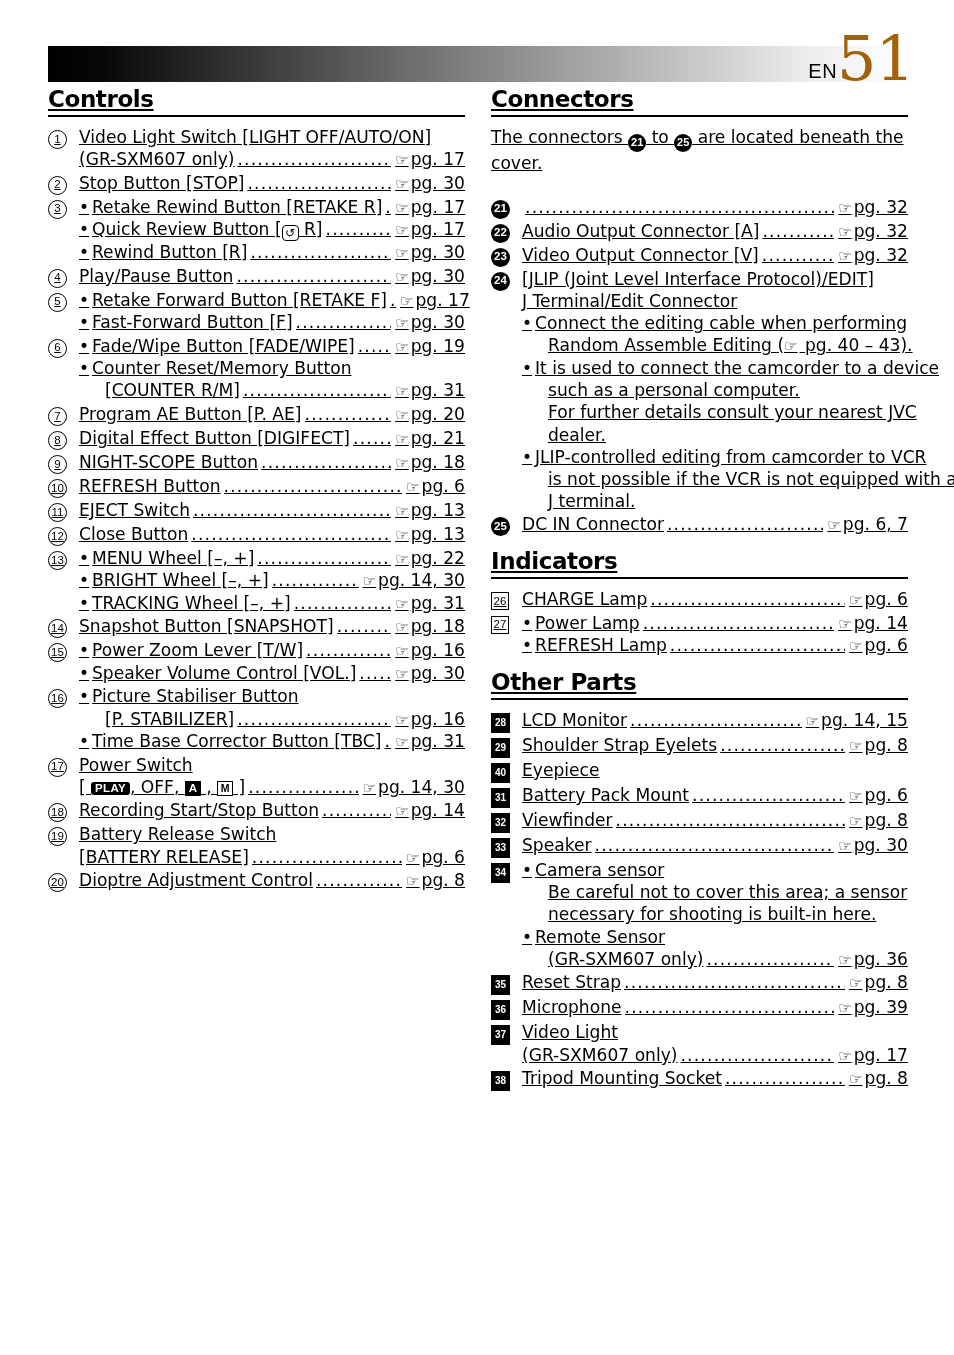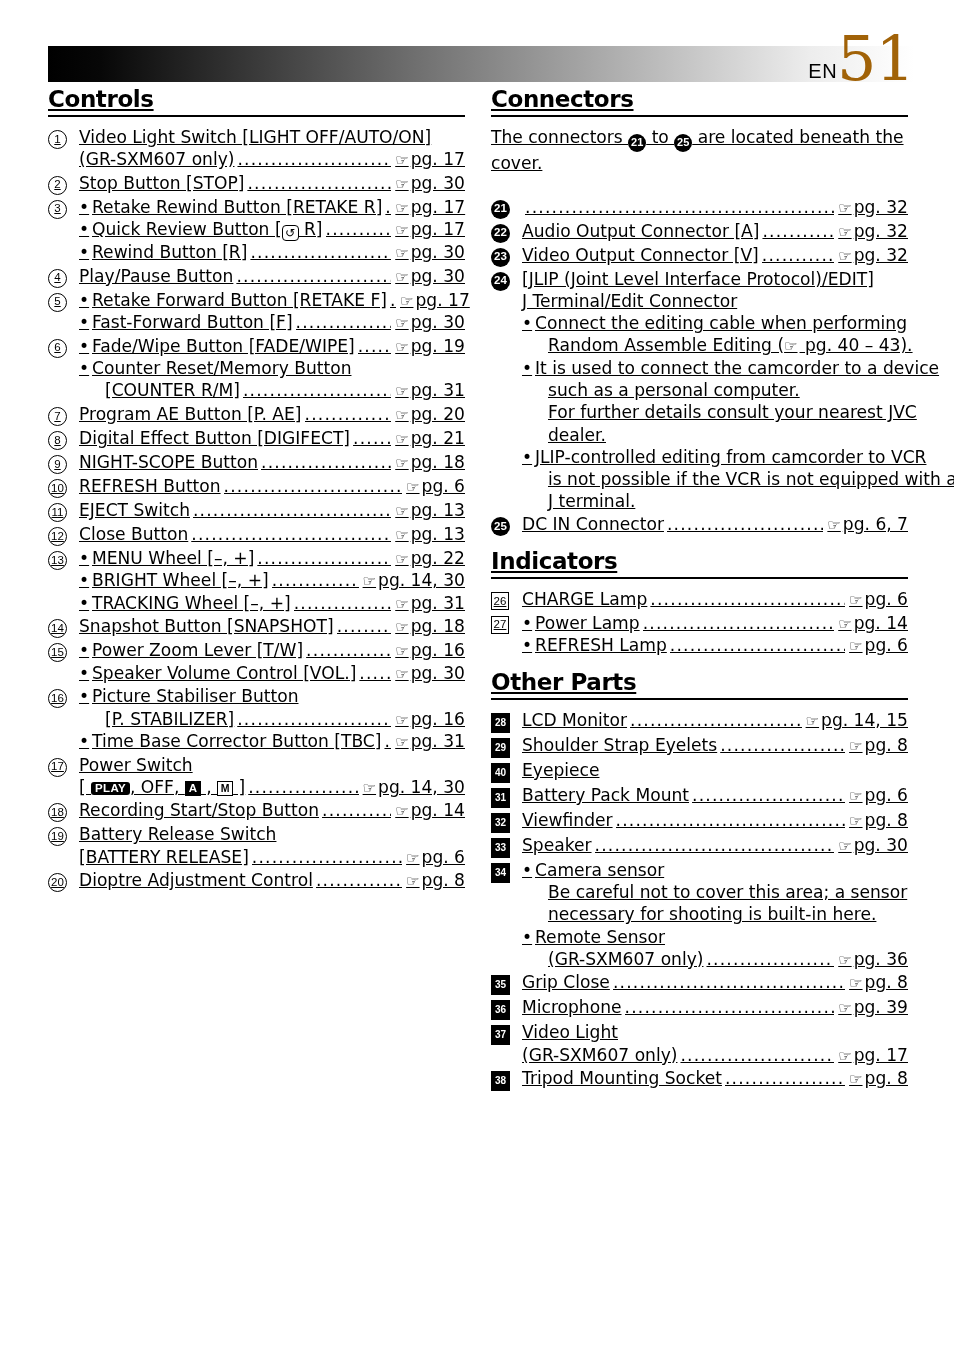--- a/index.html
+++ b/index.html
@@ -858,21 +858,21 @@
               </div>
             </div>
           </div>
           <div class="row">
             <div class="mark">
               <span class="m-square-f">35</span>
             </div>
             <div class="body">
               <div>
                 <div class="ln">
-                  <span class="txt">Grip Close</span>
+                  <span class="txt">Reset Strap</span>
                   <span class="lead">........................................................................................................................</span>
                   <span class="ref"><span class="hand">☞</span>pg. 8</span>
                 </div>
               </div>
             </div>
           </div>
           <div class="row">
             <div class="mark">
               <span class="m-square-f">36</span>
             </div>

